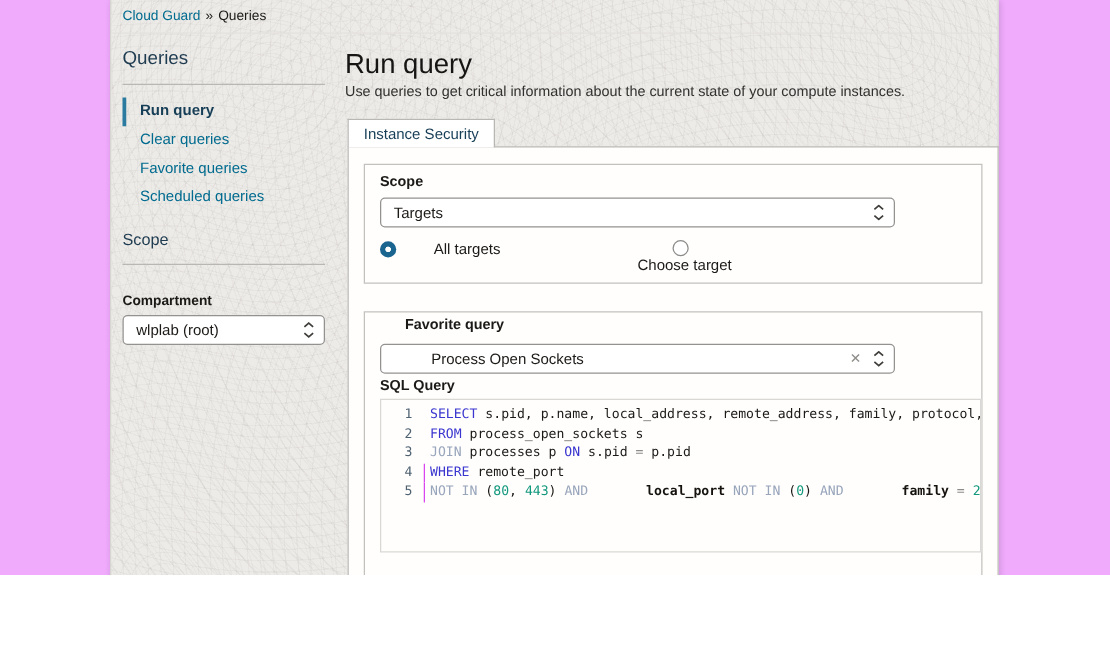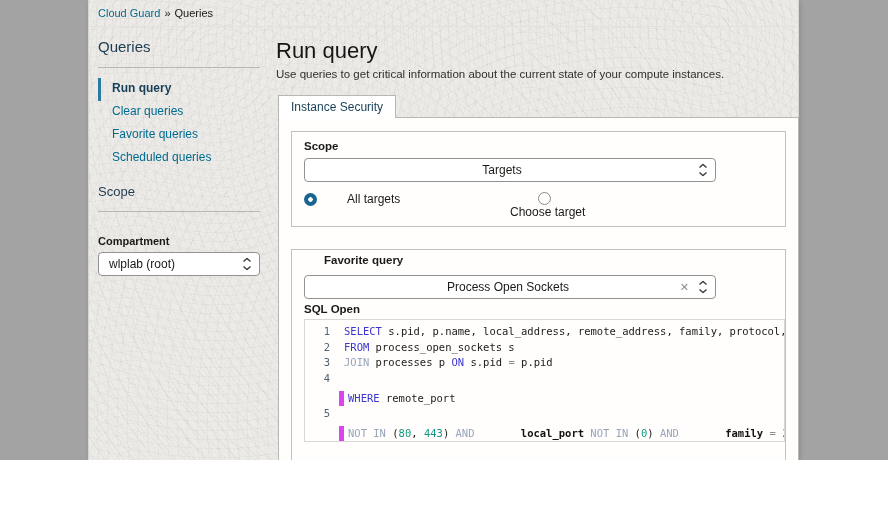--- a/index.html
+++ b/index.html
@@ -1,17 +1,17 @@
 <!DOCTYPE html>
 <html><head>
 <meta charset="utf-8">
 <style>
   * { margin:0; padding:0; box-sizing:border-box; }
   body { font-family:"Liberation Sans", sans-serif; background:#ffffff; }
-  .stage { position:relative; width:888px; height:460px; background:#a3a3a3; overflow:hidden; }
+  .stage { position:relative; width:888px; height:460px; background:#f0abfc; overflow:hidden; }
 
   
   .card {
     position:absolute; left:88px; top:0; width:711px; height:513px;
     background-color:#edebe8;
     background-image:
       repeating-radial-gradient(circle at 18% 12%, rgba(110,104,94,0.05) 0 1px, transparent 1px 9px),
       repeating-radial-gradient(circle at 62% 28%, rgba(110,104,94,0.045) 0 1px, transparent 1px 11px),
       repeating-radial-gradient(circle at 88% 6%,  rgba(110,104,94,0.05) 0 1px, transparent 1px 8px),
       repeating-radial-gradient(circle at 30% 62%, rgba(110,104,94,0.04) 0 1px, transparent 1px 12px),
@@ -46,34 +46,34 @@
   
   .main-title { position:absolute; left:187px; top:38px; font-size:22px; font-weight:400; color:#161513; }
   .main-sub { position:absolute; left:187px; top:68px; font-size:11.5px; color:#30302e; }
   .tab { position:absolute; left:189px; top:95px; height:23px; background:#fff; border:1px solid #b9b7b4; border-bottom:none; font-size:12px; color:#173e57; line-height:22px; padding:0 12px; z-index:2; cursor:pointer; }
   .panel { position:absolute; left:189px; top:117px; width:521px; height:396px; background:#fffefd; border:1px solid #b9b7b4; border-bottom:none; z-index:1; }
 
   .inner-box { position:absolute; left:12px; width:495px; background:#fffefd; border:1px solid #c3c1be; }
   .box-scope { top:13px; height:96px; }
   .box-query { top:131px; height:219px; }
   .form-label { position:absolute; left:12px; font-size:11.5px; font-weight:600; color:#1c1a17; }
-  .box-select { position:absolute; left:12px; width:412px;justify-content:center; }
+  .box-select { position:absolute; left:12px; width:412px; }
 
   
   .radio-row-item { position:absolute; display:flex; align-items:center; cursor:pointer; }
   .radio { width:13px; height:13px; border-radius:50%; background:#fff; border:1px solid #8b8b89; margin-right:6px; flex:0 0 auto; }
   .radio.checked { border:none; background:radial-gradient(circle, #ffffff 0 2px, #1a6490 2.5px 100%); }
   .radio-label { font-size:12px; color:#1c1a17; }
 
   
   .sql-editor { position:absolute; left:12px; top:69px; width:481px; height:123px; background:#fffefd; border:1px solid #d9d8d5; overflow:hidden; font-family:"DejaVu Sans Mono", monospace; font-size:10.5px; padding-top:4px; cursor:text; }
   .code-line { display:flex; line-height:15.5px; white-space:pre; }
   .ln { width:34px; text-align:right; padding-right:9px; color:#4f6272; flex:0 0 auto; user-select:none; }
   .code { border-left:1px solid transparent; padding-left:4px; color:#1c1a17; }
-  .code.bar { border-left:5px solid #d946ef;margin-top:20px; }
+  .code.bar { border-left:1px solid #d946ef; }
   .tok-kw  { color:#3a36cf; }
   .tok-kw2 { color:#98a5bb; }
   .tok-num { color:#13997e; }
   .tok-op  { color:#8c8c8c; }
   .tok-pl  { color:#1c1a17; }
   .tok-b   { color:#16130f; font-weight:700;padding-left:40px; }
 
   
   .btn { position:absolute; top:369px; height:21px; border-radius:3px; font-size:11.5px; line-height:19px; padding:0 8px; cursor:pointer; font-family:"Liberation Sans", sans-serif; }
   .btn-run { left:12px; background:#4c4642; border:1px solid #433e3a; color:#ffffff; }
@@ -153,21 +153,21 @@
           <span class="clear-x">✕</span>
           <span class="spinner">
             <svg width="10" height="5" viewBox="0 0 10 5">
                 <polyline points="1.5,4 5,1 8.5,4" fill="none" stroke="#403e3b" stroke-width="1.4"></polyline>
               </svg>
             <svg width="10" height="5" viewBox="0 0 10 5">
                 <polyline points="1.5,1 5,4 8.5,1" fill="none" stroke="#403e3b" stroke-width="1.4"></polyline>
               </svg>
           </span>
         </div>
-        <div class="form-label" style="top:53px;">SQL Open</div>
+        <div class="form-label" style="top:53px;">SQL Query</div>
         <div class="sql-editor">
           <div>
               <div class="code-line"><span class="ln">1</span><span class="code"><span class="tok-kw">SELECT</span><span class="tok-pl"> s.pid, p.name, local_address, remote_address, family, protocol, local_port, remote_port</span></span></div>
               <div class="code-line"><span class="ln">2</span><span class="code"><span class="tok-kw">FROM</span><span class="tok-pl"> process_open_sockets s</span></span></div>
               <div class="code-line"><span class="ln">3</span><span class="code"><span class="tok-kw2">JOIN</span><span class="tok-pl"> processes p </span><span class="tok-kw">ON</span><span class="tok-pl"> s.pid </span><span class="tok-op">=</span><span class="tok-pl"> p.pid</span></span></div>
               <div class="code-line"><span class="ln">4</span><span class="code bar"><span class="tok-kw">WHERE</span><span class="tok-pl"> remote_port</span></span></div>
               <div class="code-line"><span class="ln">5</span><span class="code bar"><span class="tok-kw2">NOT IN</span><span class="tok-pl"> (</span><span class="tok-num">80</span><span class="tok-pl">, </span><span class="tok-num">443</span><span class="tok-pl">) </span><span class="tok-kw2">AND</span><span class="tok-b"> local_port </span><span class="tok-kw2">NOT IN</span><span class="tok-pl"> (</span><span class="tok-num">0</span><span class="tok-pl">) </span><span class="tok-kw2">AND</span><span class="tok-b"> family </span><span class="tok-op">= </span><span class="tok-num">2</span><span class="tok-pl">;</span></span></div>
             </div>
         </div>
       </div>

